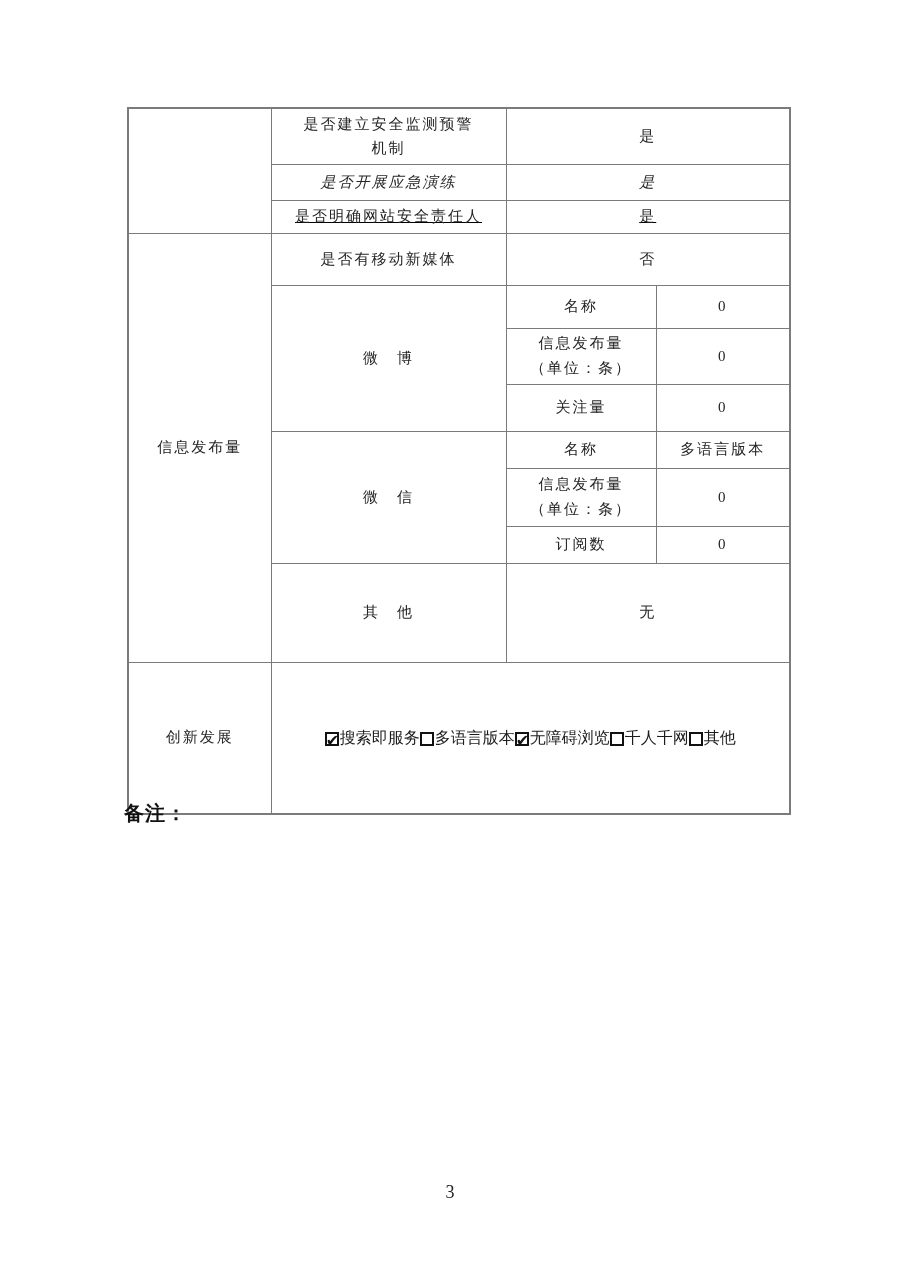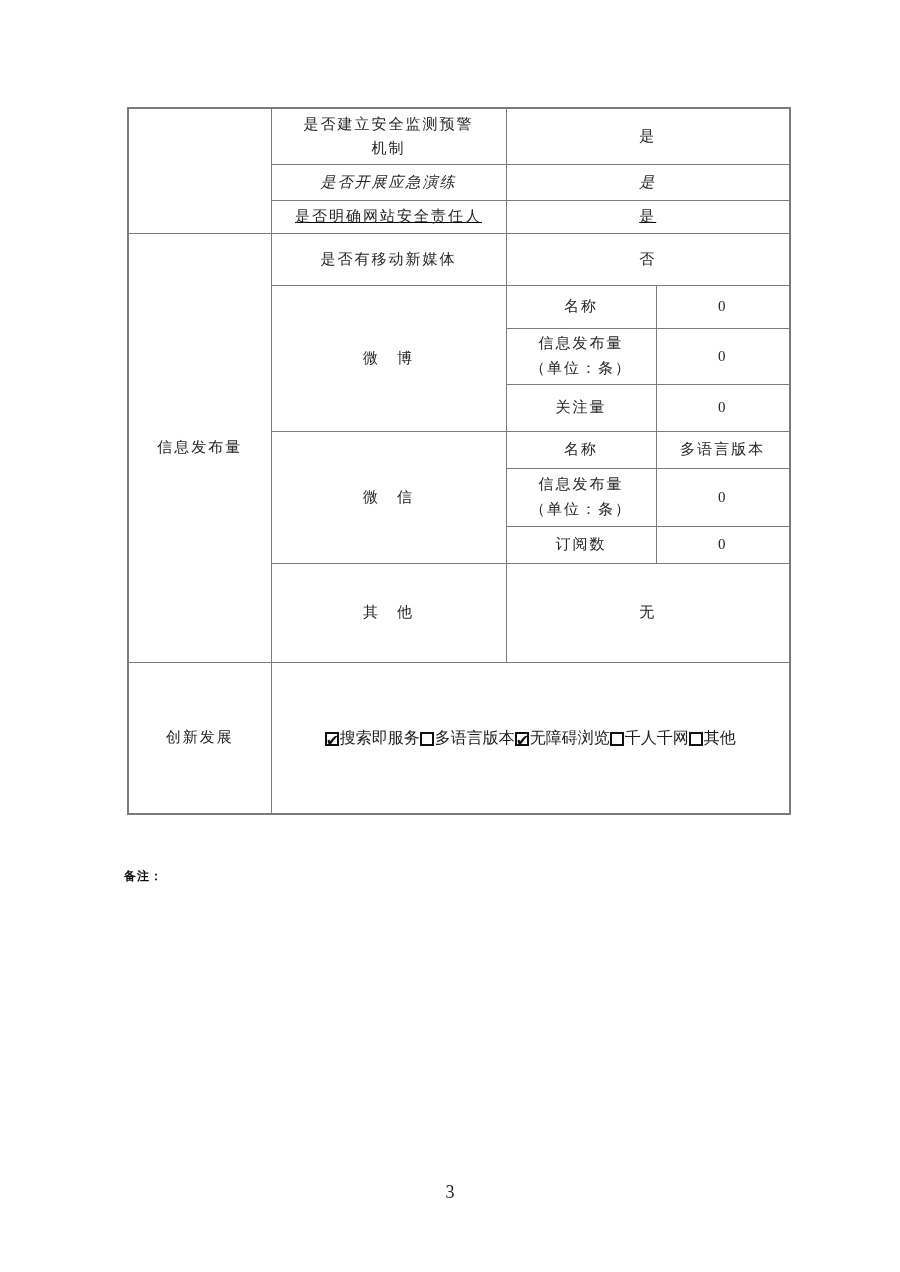--- a/index.html
+++ b/index.html
@@ -76,22 +76,22 @@
     top: -6px;
     font-size: 16px;
     font-weight: bold;
     color: #111111;
     font-family: "DejaVu Sans", sans-serif;
   }
 
   .remarks {
     position: absolute;
     left: 124px;
-    top: 868px;
-    font-size: 12px;
+    top: 800px;
+    font-size: 20px;
     font-weight: bold;
     color: #111111;
     letter-spacing: 1px;
     font-family: "Liberation Sans", "DejaVu Sans", sans-serif;
   }
 
   .page-number {
     position: absolute;
     left: 0;
     top: 1182px;

